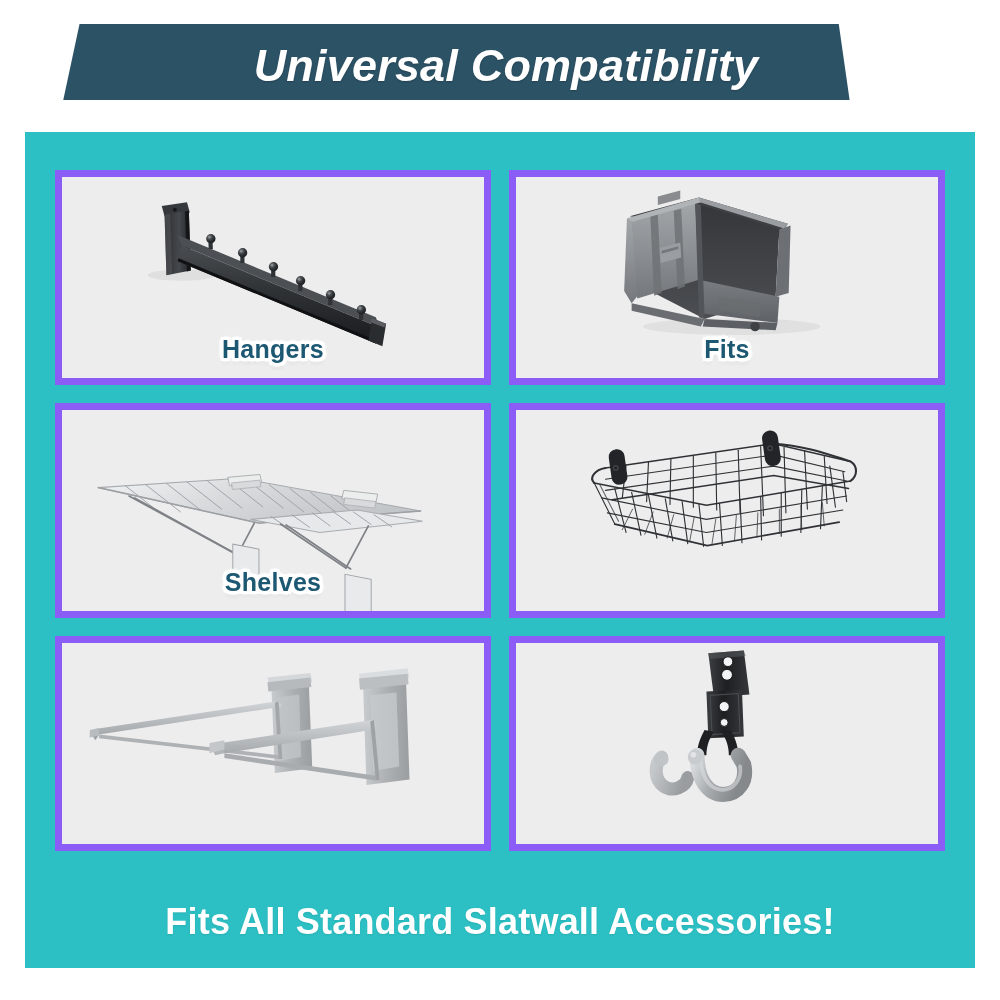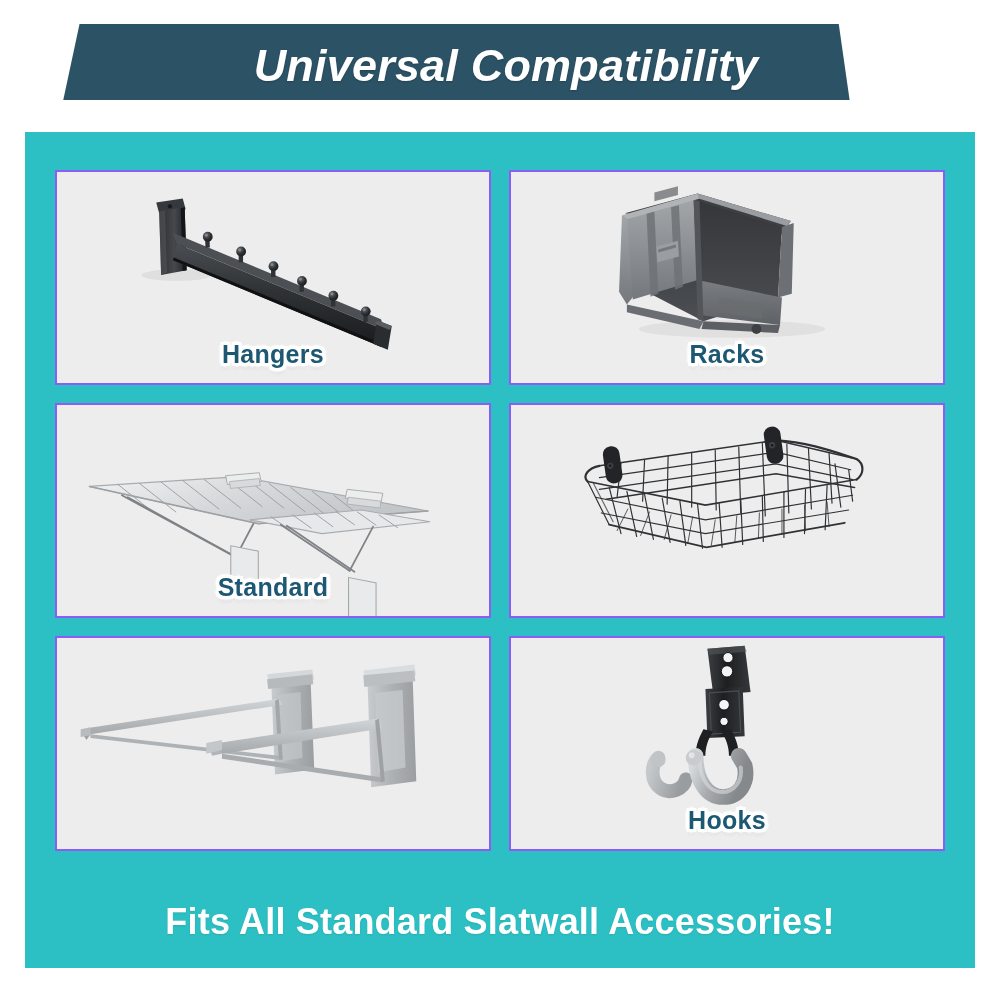--- a/index.html
+++ b/index.html
@@ -62,21 +62,21 @@
   
   #tile-grid {
     display: grid;
     grid-template-columns: 1fr 1fr;
     grid-template-rows: repeat(3, 215px);
     column-gap: 18px;
     row-gap: 18px;
   }
   .tile {
     background: #ededee;
-    border: 2px solid #8b5cf6;
+    border: 7px solid #8b5cf6;
     box-sizing: border-box;
     position: relative;
     overflow: hidden;
   }
   .tile-art {
     position: absolute;
     left: 0;
     top: 0;
     right: 0;
     bottom: 0;
@@ -254,21 +254,21 @@
           <path d="M276 56 L288 52 L286 124 L272 128 Z" fill="#6c6f73"></path>
 
           <path d="M113 44 L190 22 L196 26 L119 48 Z" fill="#b1b4b7"></path>
           <path d="M190 22 L285 50 L281 55 L191 27 Z" fill="#9a9da1"></path>
 
           <path d="M118 135 L196 152 L192 160 L118 143 Z" fill="#6a6d71"></path>
           <path d="M196 152 L274 156 L272 164 L194 160 Z" fill="#5c5f63"></path>
           <circle cx="250" cy="160" r="5" fill="#3e4044"></circle>
         </svg>
       </div>
-      <div class="tile-label">Racks</div>
+      <div class="tile-label">Fits</div>
     </div>
 
     <div class="tile">
       <div class="tile-art">
         <svg viewBox="0 0 440 215" preserveAspectRatio="xMidYMid meet">
           <defs>
             <linearGradient id="shelfTop" x1="0" y1="0" x2="1" y2="0.4">
               <stop offset="0" stop-color="#f2f3f4"></stop>
               <stop offset="0.5" stop-color="#d7d9db"></stop>
               <stop offset="1" stop-color="#c3c6c9"></stop>
@@ -321,21 +321,21 @@
               <path d="M298 169 L322 124"></path>
               <path d="M234 123 L303 170"></path>
             </g>
             <rect x="297" y="118" width="28" height="42" fill="#e9eaec" stroke="#9ea1a4" stroke-width="1" transform="skewY(11)"></rect>
 
             <path d="M296 86 L332 90 L330 99 L294 95 Z" fill="#eceded" stroke="#a9acaf" stroke-width="1"></path>
             <path d="M297 94 L330 98 L329 105 L296 101 Z" fill="#d8dadc" stroke="#a9acaf" stroke-width="0.8"></path>
           </g>
         </svg>
       </div>
-      <div class="tile-label">Standard</div>
+      <div class="tile-label">Shelves</div>
     </div>
 
     <div class="tile">
       <div class="tile-art">
         <svg viewBox="0 0 440 215" preserveAspectRatio="xMidYMid meet">
           <g fill="none" stroke="#2f3134" stroke-width="1.6" stroke-linecap="round">
 
             <path d="M90 62 L270 36 L352 55"></path>
 
             <path d="M78 78 L198 102 L352 76"></path>
@@ -513,21 +513,20 @@
           <circle cx="150" cy="124" r="7.5" fill="#c1c4c7"></circle>
 
           <path d="M188 120 C188 146 200 162 216 162 C232 162 242 148 238 130 L232 120" fill="none" stroke="url(#hookSilver)" stroke-width="16" stroke-linecap="round"></path>
 
           <path d="M192 122 C192 144 202 157 215 157 C227 157 236 146 234 132" fill="none" stroke="#d9dcdf" stroke-width="4" stroke-linecap="round" opacity="0.6"></path>
 
           <circle cx="186" cy="122" r="8" fill="#c9cccf"></circle>
           <circle cx="184" cy="119.5" r="3" fill="#e8eaec" opacity="0.8"></circle>
         </svg>
       </div>
-      <div class="tile-label">Hooks</div>
     </div>
 
   </div>
 
   <div id="footer-strip">
     <div id="footer-text">Fits All Standard Slatwall Accessories!</div>
   </div>
 
 </div>
 

